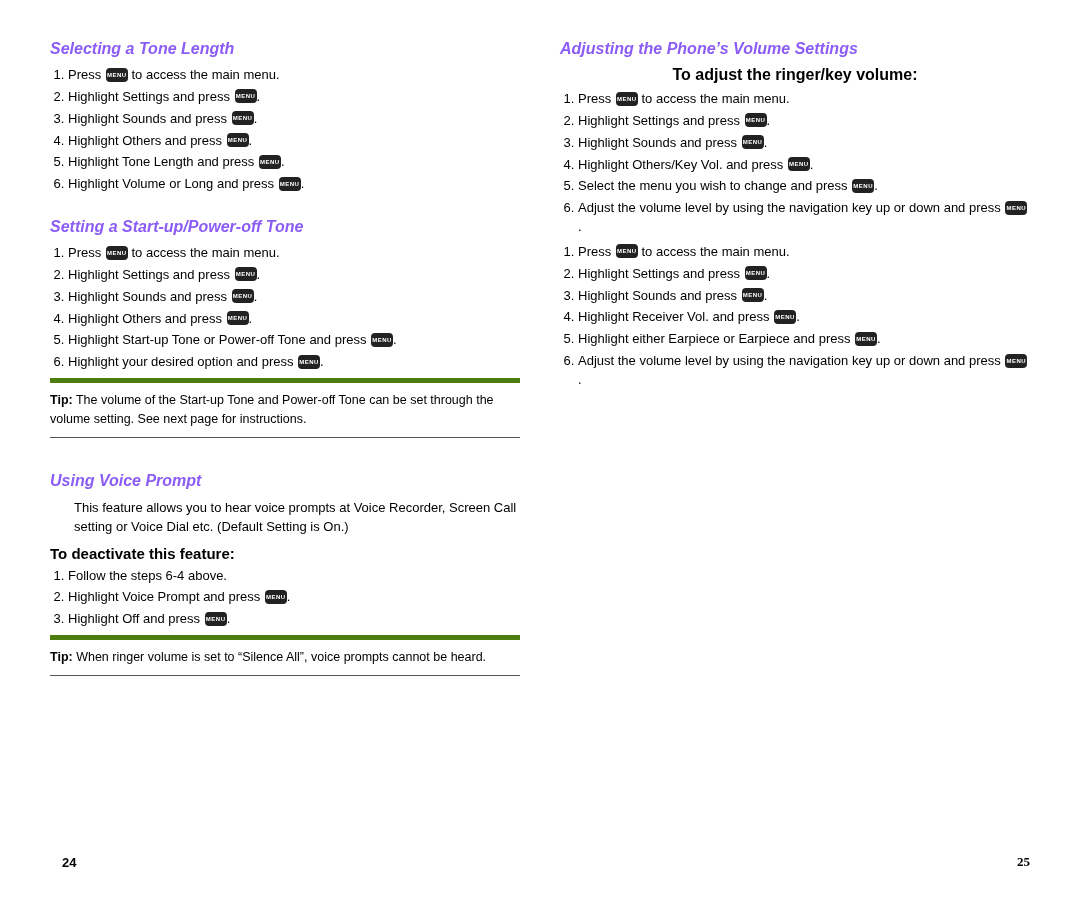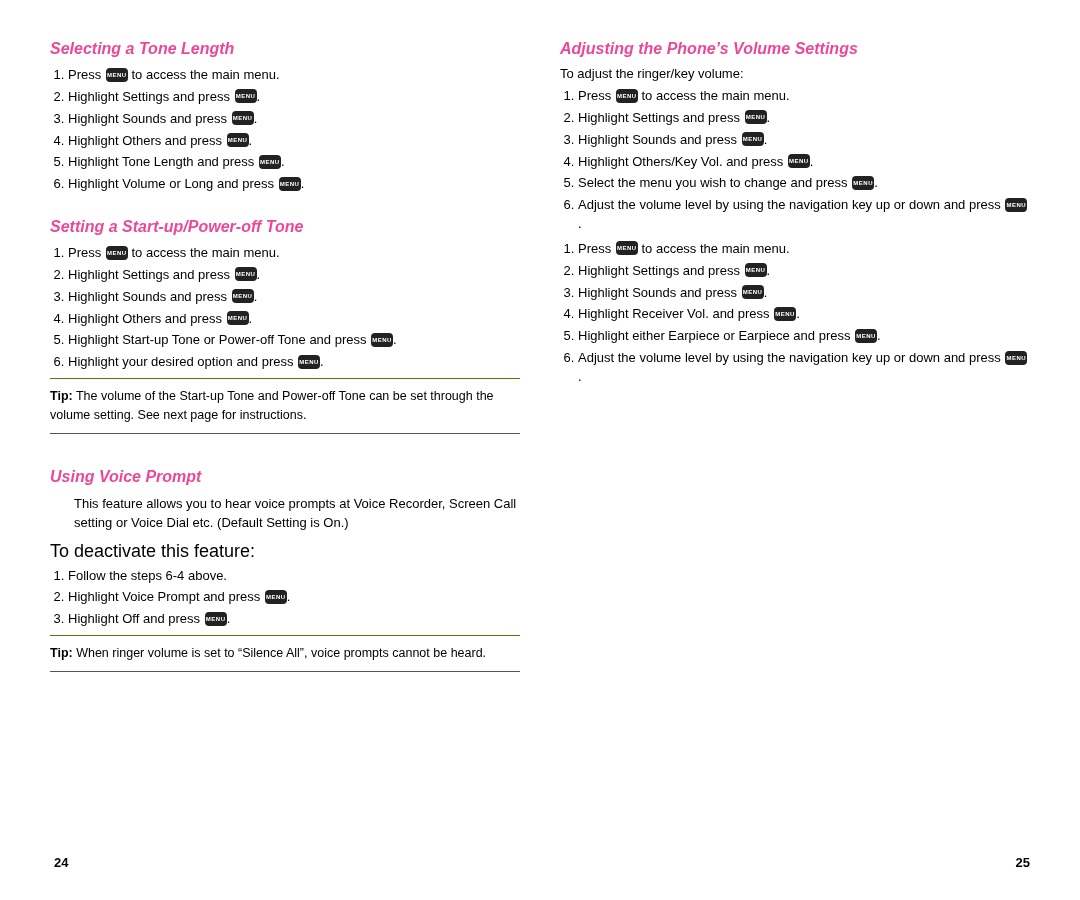--- a/index.html
+++ b/index.html
@@ -24,55 +24,56 @@
       display: flex;
       flex-direction: column;
       gap: 0;
     }
     .section {
       margin-bottom: 18px;
     }
     .section-title {
       font-size: 16px;
       font-weight: bold;
-      color: #ec4899;
+      color: #8b5cf6;
       font-style: italic;
       margin-bottom: 8px;
     }
     ol {
       padding-left: 18px;
       margin-bottom: 6px;
     }
     ol li {
       margin-bottom: 3px;
       line-height: 1.45;
     }
     .bold { font-weight: normal; }
     .tip-box {
-      border-top: 1px solid #4d7c0f;
+      border-top: 5px solid #4d7c0f;
       border-bottom: 1px solid #555;
       padding: 8px 0;
       margin-bottom: 16px;
       font-size: 12.5px;
       line-height: 1.5;
     }
     .tip-box .tip-label { font-weight: bold; }
     .sub-heading {
-      font-weight: normal;
-      font-size: 13px;
+      font-weight: bold;
+      font-size: 16px;
       margin-bottom: 6px;
+      text-align: center;
     }
     .page-num {
       position: absolute;
       bottom: 30px;
       font-size: 13px;
       font-weight: bold;
     }
-    .page-num-left { left: 54px; }
-    .page-num-right { right: 50px; }
+    .page-num-left { left: 62px; }
+    .page-num-right { right: 50px; font-family: Liberation Serif, serif; }
     
     .btn-icon {
       display: inline-block;
       width: 22px;
       height: 14px;
       background: #222;
       border-radius: 4px;
       vertical-align: middle;
       margin-left: 1px;
       position: relative;
@@ -88,22 +89,22 @@
       left: 50%;
       transform: translate(-50%, -50%);
       letter-spacing: 0.5px;
     }
     .voice-prompt-intro {
       margin-bottom: 8px;
       line-height: 1.5;
       margin-left: 24px;
     }
     .to-label {
-      font-weight: normal;
-      font-size: 18px;
+      font-weight: bold;
+      font-size: 15px;
       margin-bottom: 5px;
     }
   </style>
 </head>
 <body>
 
 <div class="page" style="position:relative;">
 
   <div class="column">
 

